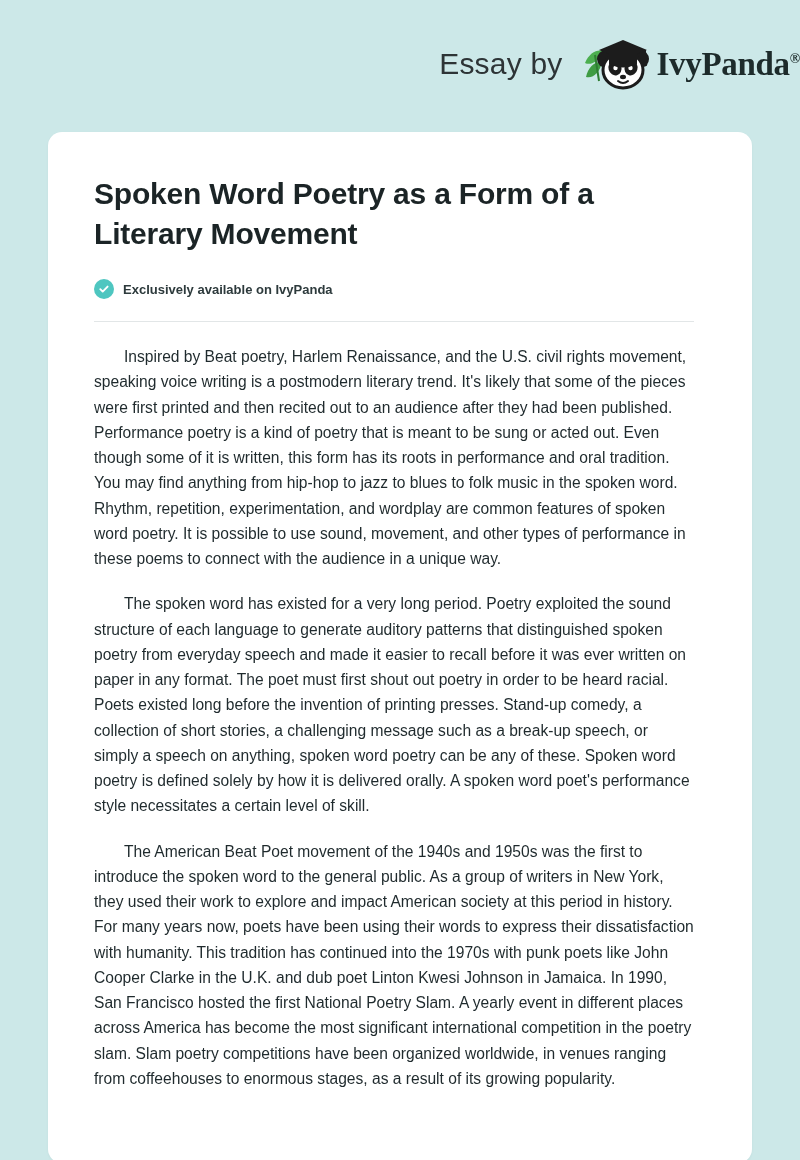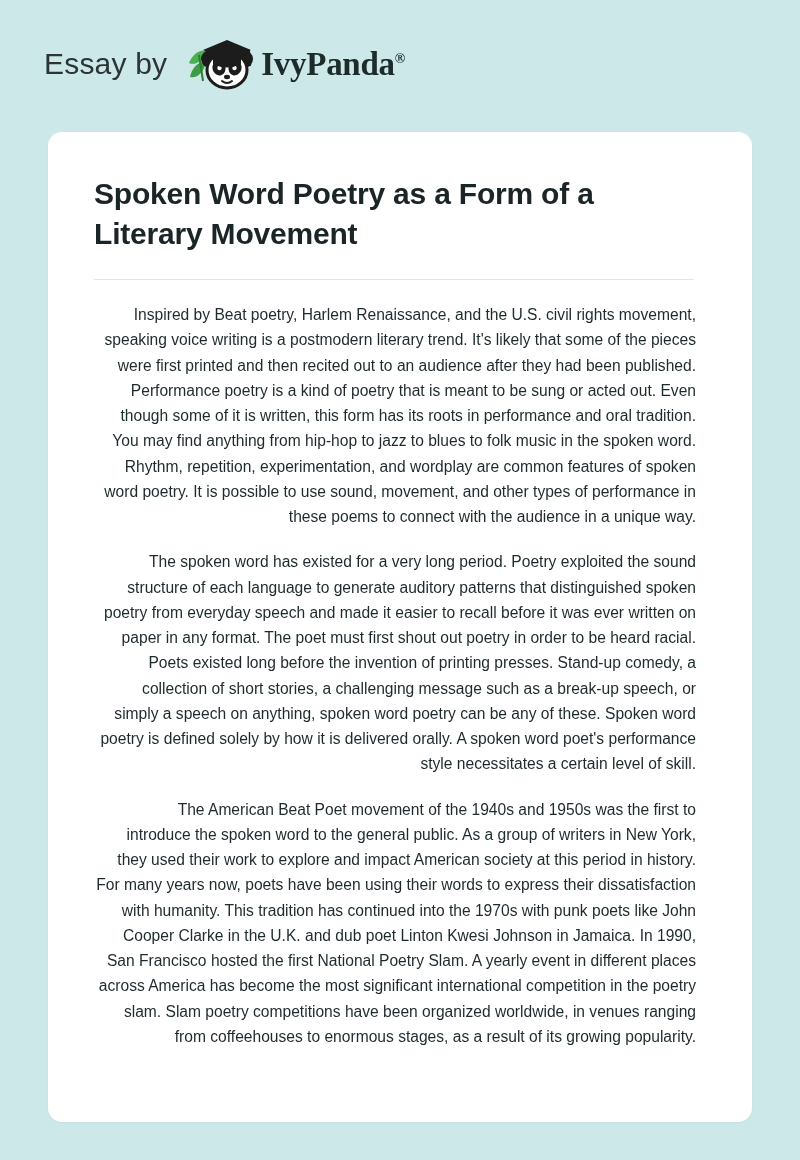--- a/index.html
+++ b/index.html
@@ -20,20 +20,21 @@
     padding: 0;
     position: relative;
   }
   
   .brand-bar {
     display: flex;
     align-items: center;
     padding: 38px 0 0 44px;
     height: 90px;
     box-sizing: border-box;
+    justify-content: flex-end;
   }
   .brand-essay {
     font-size: 30px;
     color: #2d3436;
     letter-spacing: 0.2px;
     font-weight: 400;
   }
   .brand-logo {
     display: flex;
     align-items: center;
@@ -107,21 +108,21 @@
   }
   .body-text {
     padding: 0 16px 0 18px;
   }
   .body-text p {
     font-size: 15.6px;
     line-height: 1.62;
     color: #1f2a2d;
     margin: 0 0 20px 0;
     text-indent: 30px;
-    text-align: right;
+    text-align: left;
   }
   .body-text p:last-child { margin-bottom: 12px; }
 </style>
 </head>
 <body>
 
 <div class="page">
 
   <div class="brand-bar">
     <span class="brand-essay">Essay by</span>
@@ -152,20 +153,28 @@
           <circle cx="66" cy="31" r="2.4" fill="#1c1c1c"></circle>
         </svg>
       </span>
       <span class="brand-name"><span>IvyPanda</span><span class="reg">®</span></span>
     </span>
   </div>
 
   <div class="card">
     <h1 class="doc-title">Spoken Word Poetry as a Form of a Literary Movement</h1>
 
+    <div class="exclusive-row">
+      <span class="check-badge">
+        <svg width="12" height="12" viewBox="0 0 12 12" xmlns="http://www.w3.org/2000/svg">
+          <path d="M2.3 6.2 L4.7 8.6 L9.6 3.6" stroke="#ffffff" stroke-width="1.9" fill="none" stroke-linecap="round" stroke-linejoin="round"></path>
+        </svg>
+      </span>
+      <span class="exclusive-text">Exclusively available on IvyPanda</span>
+    </div>
 
     <div class="divider"></div>
 
     <div class="body-text">
       <p>Inspired by Beat poetry, Harlem Renaissance, and the U.S. civil rights movement, speaking voice writing is a postmodern literary trend. It's likely that some of the pieces were first printed and then recited out to an audience after they had been published. Performance poetry is a kind of poetry that is meant to be sung or acted out. Even though some of it is written, this form has its roots in performance and oral tradition. You may find anything from hip-hop to jazz to blues to folk music in the spoken word. Rhythm, repetition, experimentation, and wordplay are common features of spoken word poetry. It is possible to use sound, movement, and other types of performance in these poems to connect with the audience in a unique way.</p>
       <p>The spoken word has existed for a very long period. Poetry exploited the sound structure of each language to generate auditory patterns that distinguished spoken poetry from everyday speech and made it easier to recall before it was ever written on paper in any format. The poet must first shout out poetry in order to be heard racial. Poets existed long before the invention of printing presses. Stand-up comedy, a collection of short stories, a challenging message such as a break-up speech, or simply a speech on anything, spoken word poetry can be any of these. Spoken word poetry is defined solely by how it is delivered orally. A spoken word poet's performance style necessitates a certain level of skill.</p>
       <p>The American Beat Poet movement of the 1940s and 1950s was the first to introduce the spoken word to the general public. As a group of writers in New York, they used their work to explore and impact American society at this period in history. For many years now, poets have been using their words to express their dissatisfaction with humanity. This tradition has continued into the 1970s with punk poets like John Cooper Clarke in the U.K. and dub poet Linton Kwesi Johnson in Jamaica. In 1990, San Francisco hosted the first National Poetry Slam. A yearly event in different places across America has become the most significant international competition in the poetry slam. Slam poetry competitions have been organized worldwide, in venues ranging from coffeehouses to enormous stages, as a result of its growing popularity.</p>
     </div>
   </div>
 

